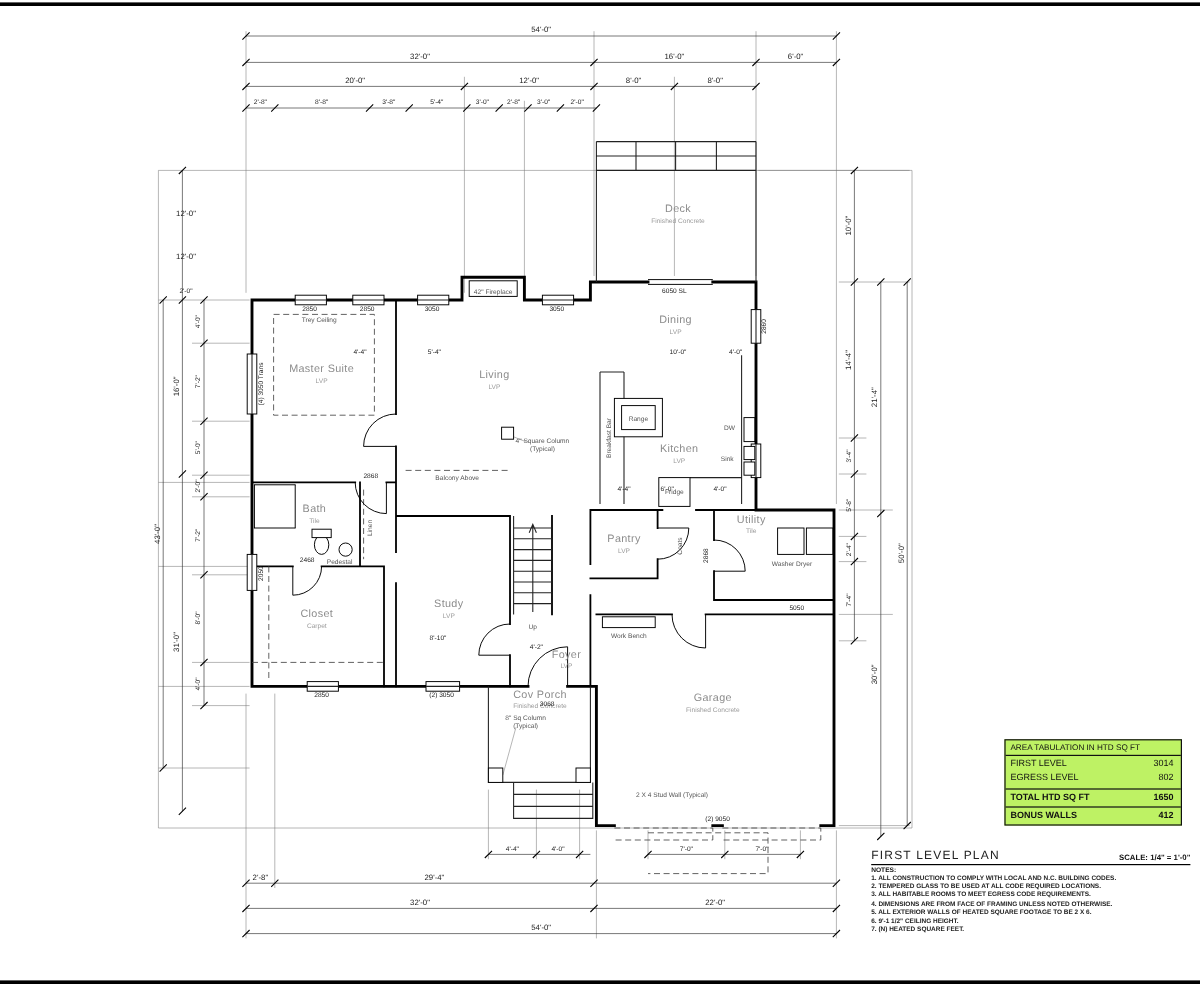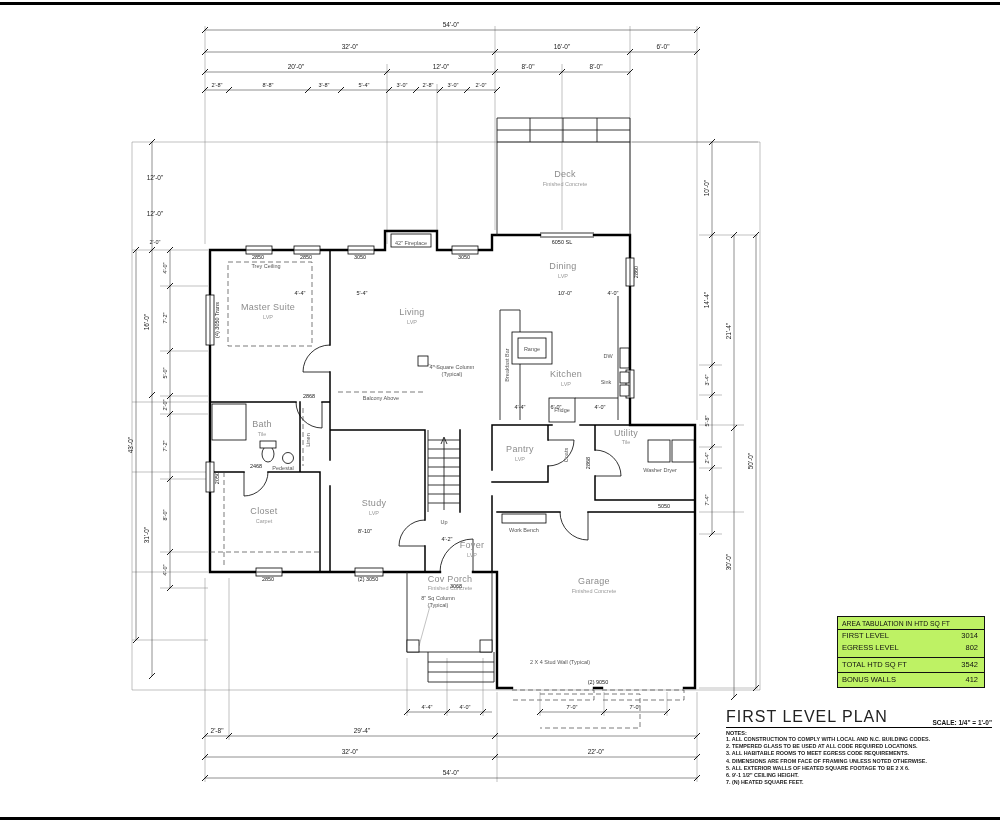--- a/index.html
+++ b/index.html
@@ -24,27 +24,27 @@
   .ext{stroke:#777;stroke-width:.45;fill:none;}
   .tick{stroke:#000;stroke-width:.9;fill:none;}
   .dash{stroke:#444;stroke-width:.7;fill:none;stroke-dasharray:5 3;}
   .door{stroke:#000;stroke-width:.8;fill:none;}
   .win{fill:#fff;stroke:#000;stroke-width:.8;}
   
   .area-table{position:absolute;left:837px;top:616px;width:146px;border:1px solid #111;
               background:#bef264;font-size:7.5px;color:#111;}
   .at-title{padding:3px 4px 2px 4px;border-bottom:1px solid #111;font-size:6.8px;}
   .at-row{display:flex;justify-content:space-between;padding:1px 6px 1px 4px;line-height:10px;}
-  .at-sep{border-top:1px solid #111;padding-top:2px;padding-bottom:2px;}
+  .at-sep{border-top:1px solid #111;padding-top:2px;padding-bottom:2px;font-weight:bold;}
   .at-grp{padding-bottom:3px;}
   
   .titleblock{position:absolute;left:726px;top:708px;width:266px;color:#111;}
   .tb-row{display:flex;justify-content:space-between;align-items:flex-end;
           border-bottom:1.6px solid #000;padding-bottom:1px;}
-  .tb-title{font-size:16px;letter-spacing:1px;color:#222;}
+  .tb-title{font-size:10px;letter-spacing:1px;color:#222;}
   .tb-scale{font-size:6.5px;font-weight:bold;}
   .tb-noteshead{font-size:5.5px;font-weight:bold;margin-top:2px;}
   .tb-note{font-size:5.4px;font-weight:bold;line-height:7.2px;color:#222;}
 </style>
 </head>
 <body>
 
 <div class="sheet">
   <div class="bar bar-top"></div>
   <div class="bar bar-bottom"></div>
@@ -287,21 +287,21 @@
         <span>FIRST LEVEL</span>
         <span>3014</span>
       </div>
       <div class="at-row">
         <span>EGRESS LEVEL</span>
         <span>802</span>
       </div>
     </div>
     <div class="at-row at-sep">
       <span>TOTAL HTD SQ FT</span>
-      <span>3542</span>
+      <span>1650</span>
     </div>
     <div class="at-row at-sep">
       <span>BONUS WALLS</span>
       <span>412</span>
     </div>
   </div>
 
   <div class="titleblock">
     <div class="tb-row">
       <span class="tb-title">FIRST LEVEL PLAN</span>

